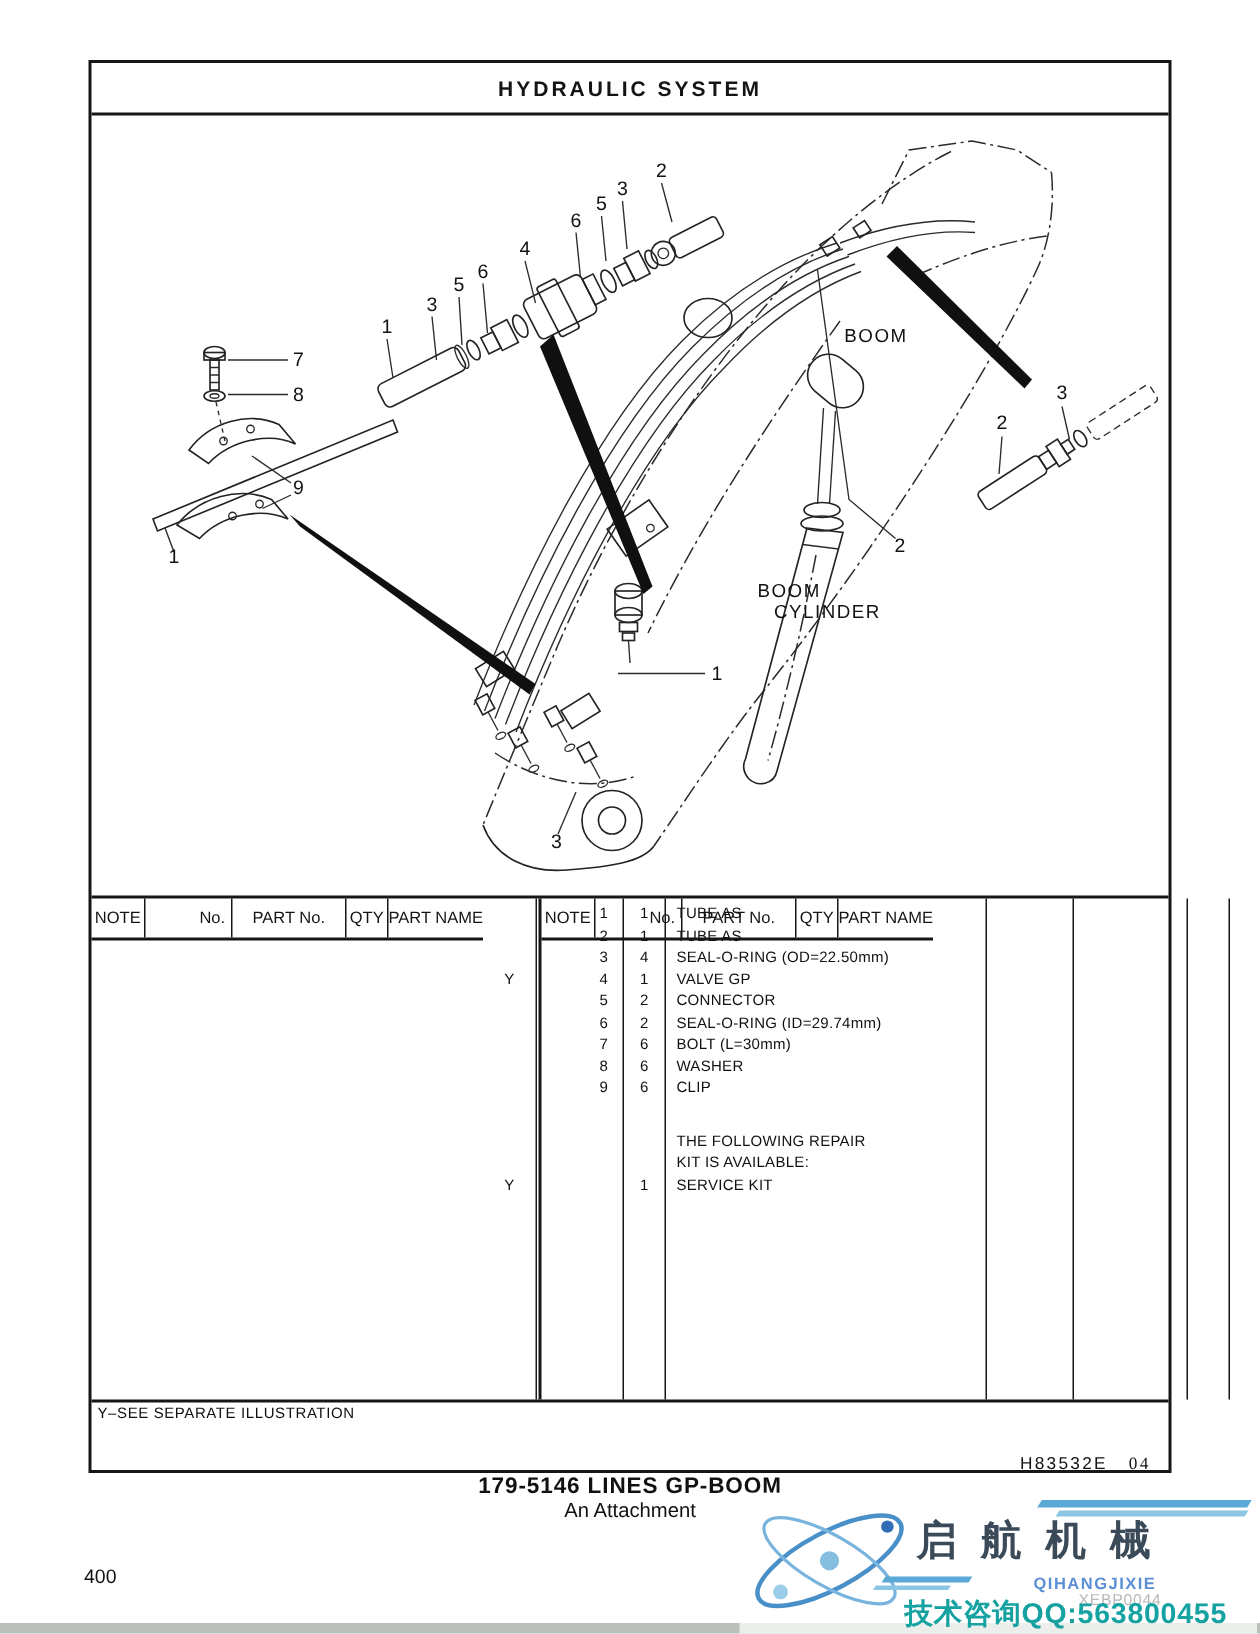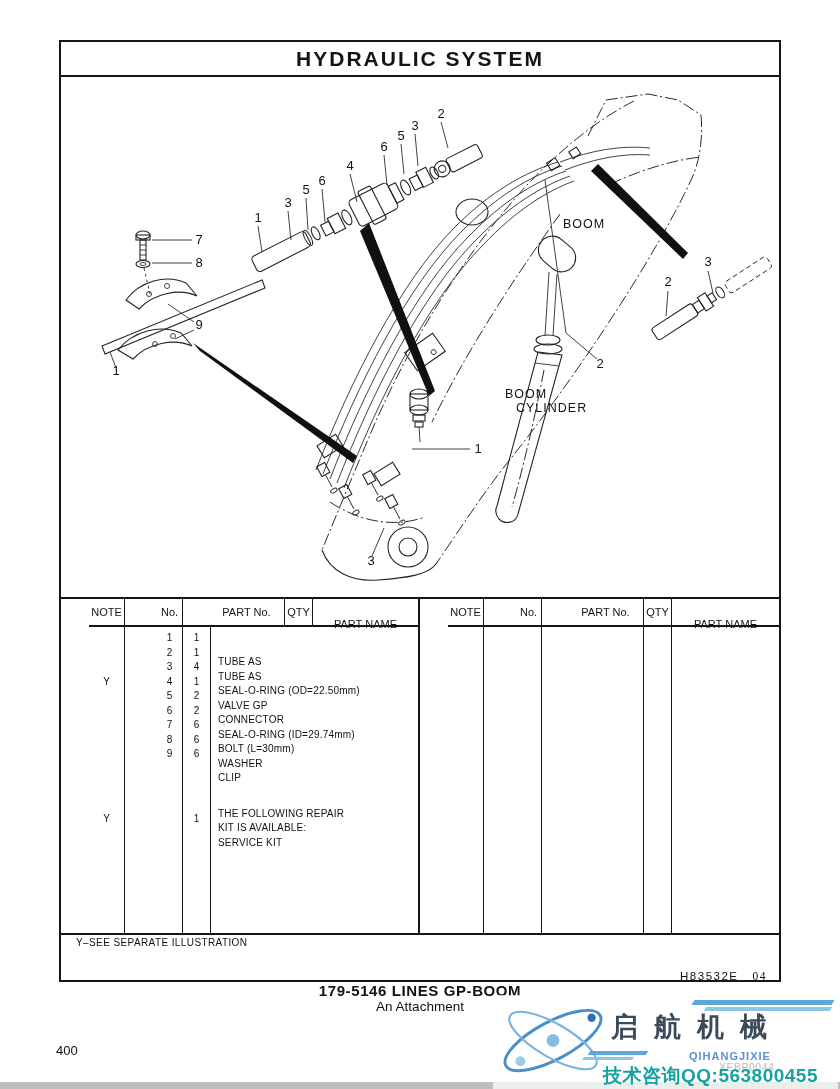--- a/index.html
+++ b/index.html
@@ -10,55 +10,55 @@
   }
   
   .frame{
     position:absolute;left:59px;top:40px;width:722px;height:942px;
     border:2px solid #161616;box-sizing:border-box;background:#fff;
   }
   .title-bar{
     height:33px;border-bottom:2px solid #161616;display:flex;
     align-items:center;justify-content:center;
   }
-  .title-bar span{font-size:21px;font-weight:bold;letter-spacing:2px;color:#141414;}
+  .title-bar span{font-size:14px;font-weight:bold;letter-spacing:2px;color:#141414;}
   .diagram{position:relative;height:520px;}
   .diagram svg{position:absolute;left:0;top:0;width:718px;height:520px;}
 
   
   .tables{
     display:flex;border-top:2px solid #161616;border-bottom:2px solid #161616;
     height:338px;box-sizing:border-box;
   }
-  .ptable{width:359px;display:flex;flex-direction:column;box-sizing:border-box;padding-left:28px;}
+  .ptable{width:300px;display:flex;flex-direction:row;box-sizing:border-box;}
   .ptable.left{border-right:2px solid #161616;}
   .thead{display:flex;height:26px;border-bottom:2px solid #161616;flex:none;}
   .thead .hcell{
     display:flex;align-items:center;justify-content:center;
     font-size:11px;color:#141414;border-right:1px solid #161616;box-sizing:border-box;
   }
   .thead .hcell:last-child{border-right:none;}
   .tbody{flex:1;display:flex;}
   .tcol{border-right:1px solid #161616;box-sizing:border-box;padding-top:4px;}
   .tcol:last-child{border-right:none;}
   .c-note{width:36px;}
   .c-no{width:26px;margin-left:32px;}
-  .c-part{width:76px;margin-left:26px;}
+  .c-part{width:76px;}
   .c-qty{width:28px;}
-  .c-name{flex:1;margin-top:24px;}
+  .c-name{flex:1;}
   .tcell{height:14.5px;line-height:14.5px;font-size:10px;white-space:nowrap;overflow:visible;}
   .tcell.gap{height:21px;}
   .note-cell{text-align:center;}
   .no-cell{text-align:center;}
   .part-cell{text-align:right;padding-right:5px;letter-spacing:2.5px;}
   .qty-cell{text-align:center;}
   .name-cell{padding-left:7px;letter-spacing:.2px;}
 
   
-  .footband{position:relative;height:55px;margin-left:11px;}
+  .footband{position:relative;height:55px;}
   .footnote{position:absolute;left:4px;top:2px;font-size:10px;letter-spacing:.4px;}
   .doccode{position:absolute;right:12px;bottom:8px;font-size:11.5px;letter-spacing:1.5px;}
   .doccode .rev{margin-left:14px;font-family:Liberation Serif, serif;}
 
   
   .caption{position:absolute;left:0;top:983px;width:840px;text-align:center;}
   .caption .l1{font-size:15px;font-weight:bold;letter-spacing:.6px;line-height:16px;}
   .caption .l2{font-size:10.5px;line-height:11px;}
   .caption .l3{font-size:10.5px;line-height:11px;}
   .caption .l4{font-size:13.5px;line-height:15px;}

